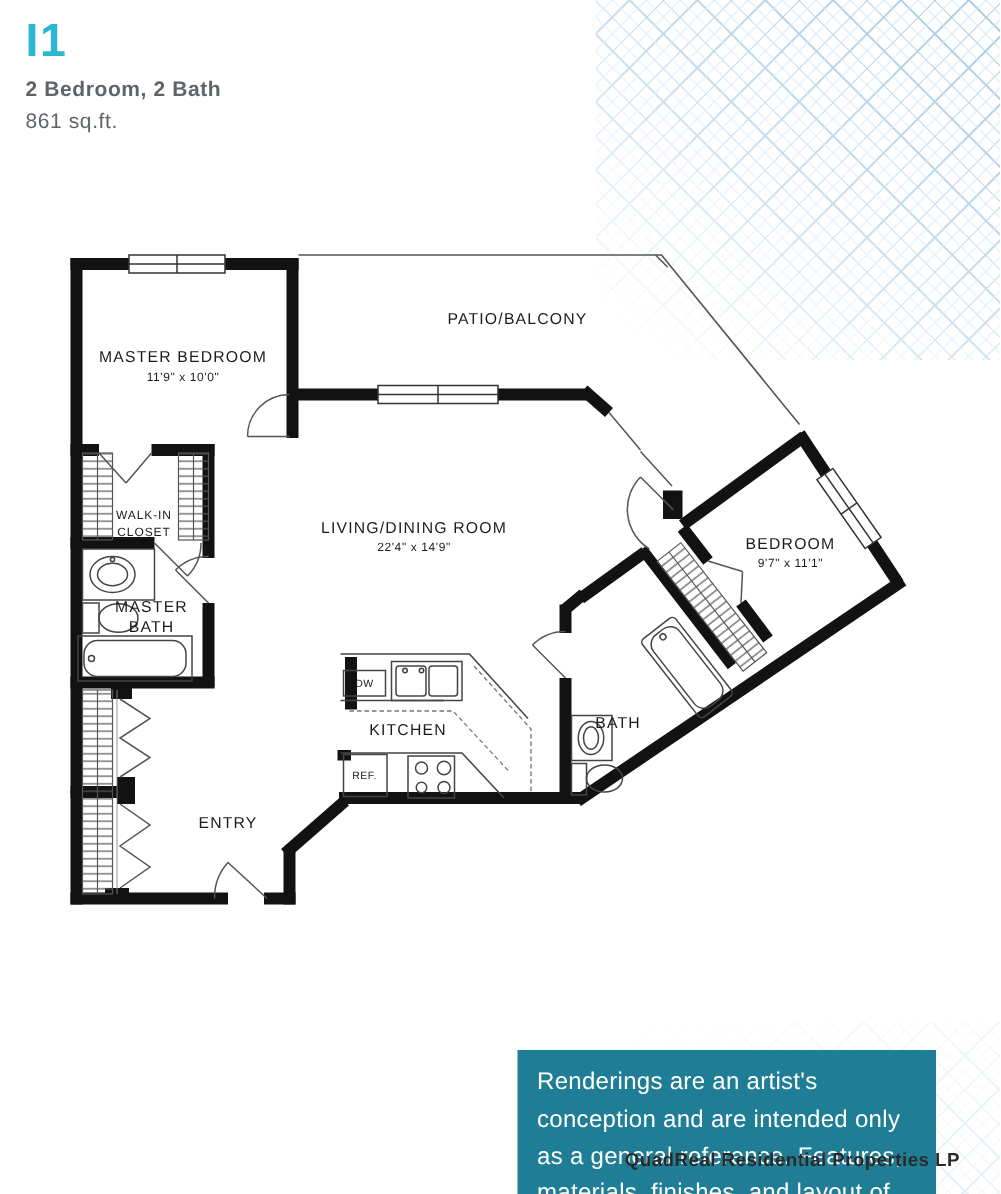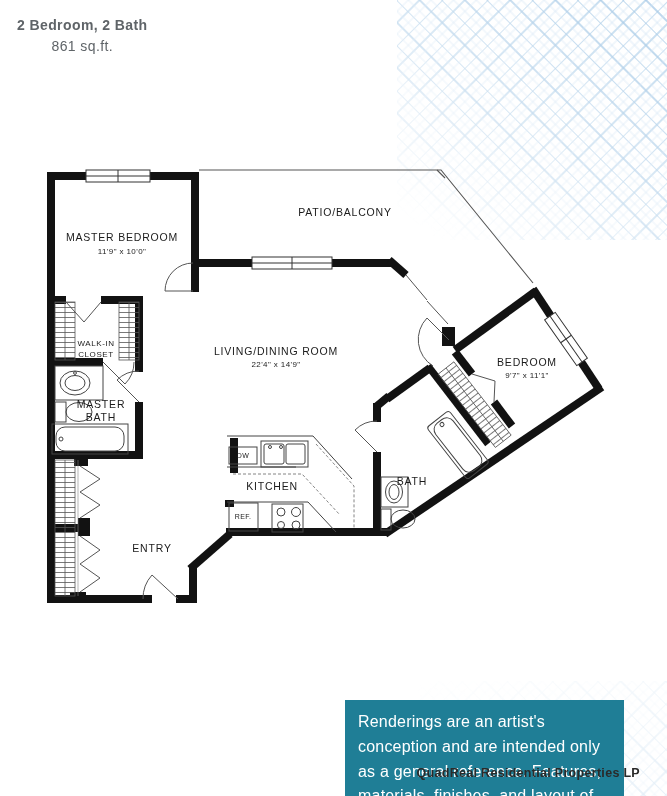--- a/index.html
+++ b/index.html
@@ -7,21 +7,21 @@
     width:667px;height:796px;position:relative;overflow:hidden;
     background:#ffffff;
     font-family:"Liberation Sans", sans-serif;
   }
   .deco{position:absolute;pointer-events:none;}
   .deco-tr{top:0;right:0;}
   .deco-br{bottom:0;right:0;opacity:.45;}
   .header{position:absolute;top:10px;left:17px;z-index:5;}
   .plan-code{font-size:31px;font-weight:bold;color:#2ab7cf;letter-spacing:1px;line-height:1.1;}
   .plan-specs{font-size:14px;color:#5f6468;margin-top:7px;letter-spacing:.4px;font-weight:bold;}
-  .plan-area{font-size:14px;color:#5f6468;margin-top:5px;letter-spacing:.4px;text-align:center;}
+  .plan-area{font-size:14px;color:#5f6468;margin-top:5px;letter-spacing:.4px;}
   .plan-svg{position:absolute;top:0;left:0;z-index:2;}
   .disclaimer{
     position:absolute;left:345px;top:700px;width:253px;z-index:6;
     background:#1f7e96;color:#ffffff;padding:10px 13px;
     font-size:16px;line-height:1.55;letter-spacing:.2px;
   }
   .footer{
     position:absolute;top:766px;right:27px;z-index:6;
     font-size:12.5px;font-weight:bold;color:#2a2a2a;letter-spacing:.3px;
   }
@@ -60,20 +60,21 @@
       <stop offset="1" stop-color="#000000"></stop>
     </linearGradient>
     <mask id="mBR">
         <rect x="0" y="0" width="250" height="115" fill="url(#fadeBR)"></rect>
       </mask>
   </defs>
   <rect x="0" y="0" width="250" height="115" fill="url(#lat)" mask="url(#mBR)"></rect>
 </svg>
 
 <div class="header">
+  <div class="plan-code">I1</div>
   <div class="plan-specs">2 Bedroom, 2 Bath</div>
   <div class="plan-area">861 sq.ft.</div>
 </div>
 
 <svg class="plan-svg" width="667" height="796" viewBox="0 0 667 796">
   <defs>
     <pattern id="hatchH" width="6" height="5" patternUnits="userSpaceOnUse">
       <line x1="0" y1="2.5" x2="6" y2="2.5" stroke="#555" stroke-width="0.8"></line>
     </pattern>
   </defs>

